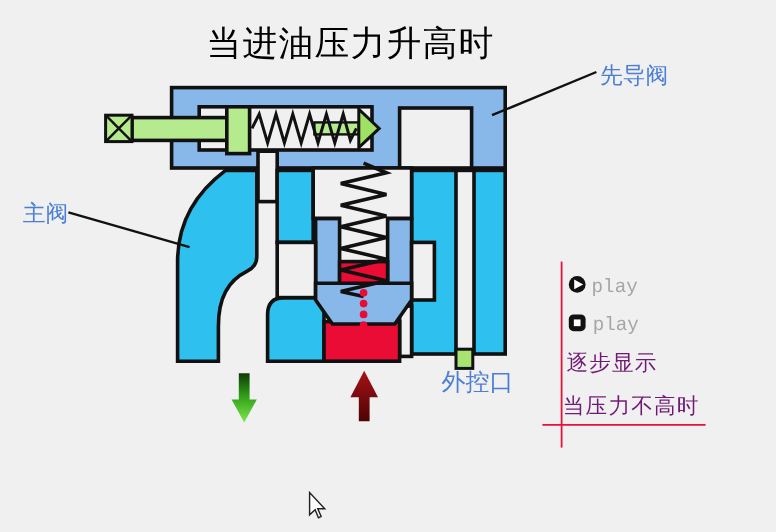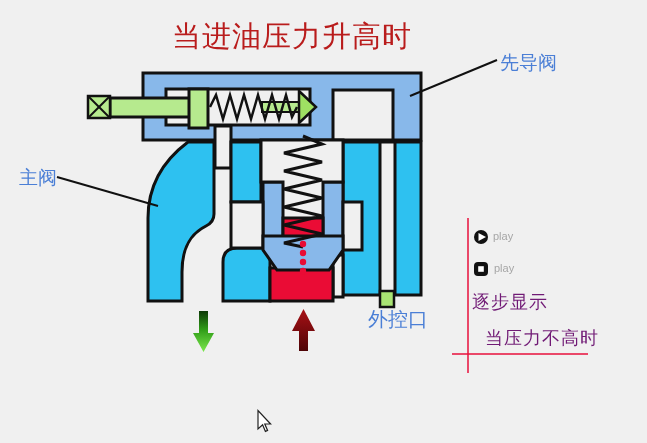--- a/index.html
+++ b/index.html
@@ -1,32 +1,32 @@
 <!DOCTYPE html>
 <html><head>
 <meta charset="utf-8">
 <style>
   html,body{margin:0;padding:0;background:#f0f0f0;}
   .stage{position:relative;width:647px;height:443px;background:#f0f0f0;overflow:hidden;
          font-family:"Liberation Serif","DejaVu Serif",serif;}
   .stage svg{position:absolute;left:0;top:0;}
   .txt{position:absolute;white-space:nowrap;}
-  .title{left:163px;top:17px;width:258px;text-align:center;font-size:29px;color:#b91c1c;letter-spacing:1px;}
+  .title{left:163px;top:17px;width:258px;text-align:center;font-size:29px;color:#000000;letter-spacing:1px;}
   .lbl{color:#4b7fd6;font-size:19px;text-align:right;}
   .lbl-pilot{left:500px;top:50px;}
   .lbl-main{left:19px;top:165px;}
   .lbl-outlet{left:146px;top:316px;font-size:18px;}
   .lbl-inlet{left:247px;top:316px;font-size:18px;}
   .lbl-control{left:332px;top:309px;width:132px;text-align:center;font-size:20px;line-height:21px;white-space:normal;}
-  .ctl-label{font-family:Liberation Sans, sans-serif;font-size:11px;color:#a6a6a6;cursor:pointer;}
+  .ctl-label{font-family:Liberation Mono, monospace;font-size:16px;color:#a6a6a6;cursor:pointer;}
   .ctl-play{left:493px;top:230px;}
   .ctl-stop{left:494px;top:262px;}
   .cap{color:#701a75;font-size:18px;letter-spacing:1px;}
   .cap-step{left:472px;top:290px;}
-  .cap-init{left:485px;top:326px;}
+  .cap-init{left:469px;top:326px;}
 </style>
 </head>
 <body>
 
 <div class="stage">
 
   <svg width="647" height="443" viewBox="0 0 647 443">
     <defs>
       <linearGradient id="gg" x1="0" y1="0" x2="0" y2="1">
         <stop offset="0%" stop-color="#0e3a08"></stop>

